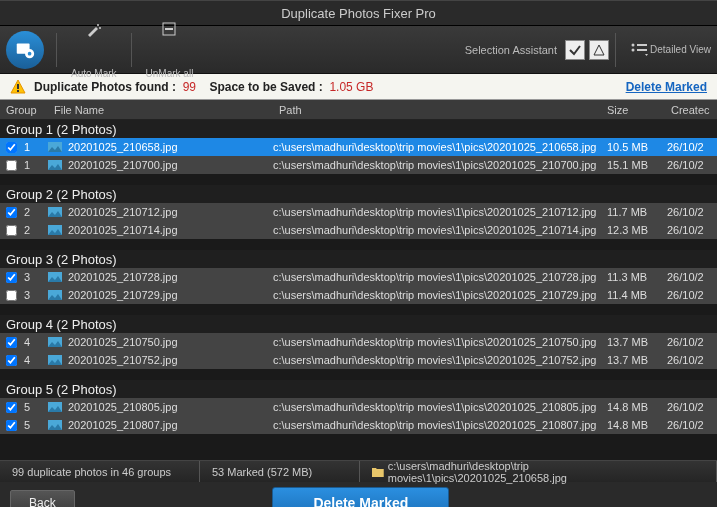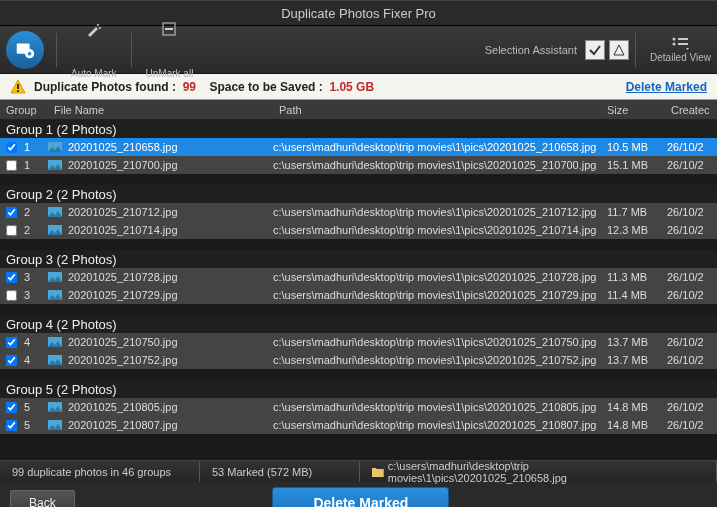--- a/index.html
+++ b/index.html
@@ -7,25 +7,25 @@
 .titlebar { background: #2a2a2a; height: 26px; display: flex; align-items: center; justify-content: center; color: #ccc; font-size: 13px; border-top: 1px solid #444; border-bottom: 1px solid #000; }
 .toolbar { background: linear-gradient(#3a3a3a, #2a2a2a); height: 48px; display: flex; align-items: center; padding: 0 6px; border-bottom: 1px solid #111; }
 .logo { width: 38px; height: 38px; background: linear-gradient(#2a8fd8,#1a5f98); border-radius: 50%; display: flex; align-items: center; justify-content: center; margin-right: 8px; }
 .logo svg { width: 22px; height: 22px; }
 .tool-btn { display: flex; flex-direction: column; align-items: center; justify-content: center; padding: 4px 10px; cursor: pointer; color: #bbb; font-size: 10px; gap: 30px; }
 .tool-btn .ic { height: 18px; display: flex; align-items: center; }
 .vsep { width: 1px; height: 34px; background: #555; margin: 0 4px; }
 .spacer { flex: 1; }
 .sel-assist { color: #bbb; font-size: 11px; margin-right: 6px; }
 .sq-btn { width: 20px; height: 20px; background: #eee; border: 1px solid #888; margin: 0 2px; display: inline-flex; align-items: center; justify-content: center; cursor: pointer; }
-.view-toggle { display: flex; flex-direction: column; align-items: center; margin-left: 10px; color: #bbb; font-size: 10px; cursor: pointer; }
+.view-toggle { display: flex; flex-direction: row; align-items: center; margin-left: 10px; color: #bbb; font-size: 10px; cursor: pointer; }
 .infobar { background: #f5f5f0; height: 26px; display: flex; align-items: center; padding: 0 10px; color: #222; font-size: 12px; border-bottom: 1px solid #999; }
 .warn { width: 16px; height: 16px; margin-right: 8px; }
 .infobar b { font-weight: bold; }
-.red { color: #c62828; font-weight: bold; }
+.red { color: #c62828; font-weight: normal; }
 .link { color: #1565c0; text-decoration: underline; cursor: pointer; font-weight: bold; }
 .colhead { background: #3a3a3a; height: 20px; display: flex; align-items: center; color: #ccc; font-size: 11px; border-bottom: 1px solid #222; }
 .c-grp { width: 48px; padding-left: 6px; }
 .c-name { width: 225px; padding-left: 6px; }
 .c-path { flex: 1; padding-left: 6px; }
 .c-size { width: 60px; text-align: left; }
 .c-crt { width: 50px; padding-left: 4px; }
 .list { height: 340px; overflow: hidden; }
 .grp-hdr { background: #1f1f1f; height: 18px; display: flex; align-items: center; padding-left: 6px; font-size: 13px; font-weight: normal; color: #eee; }
 .row { height: 18px; display: flex; align-items: center; font-size: 11px; background: #444; color: #ddd; }

